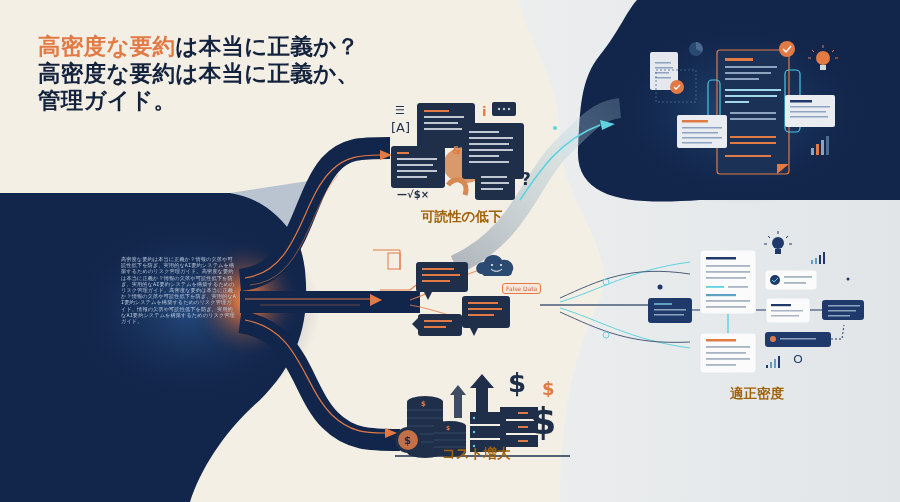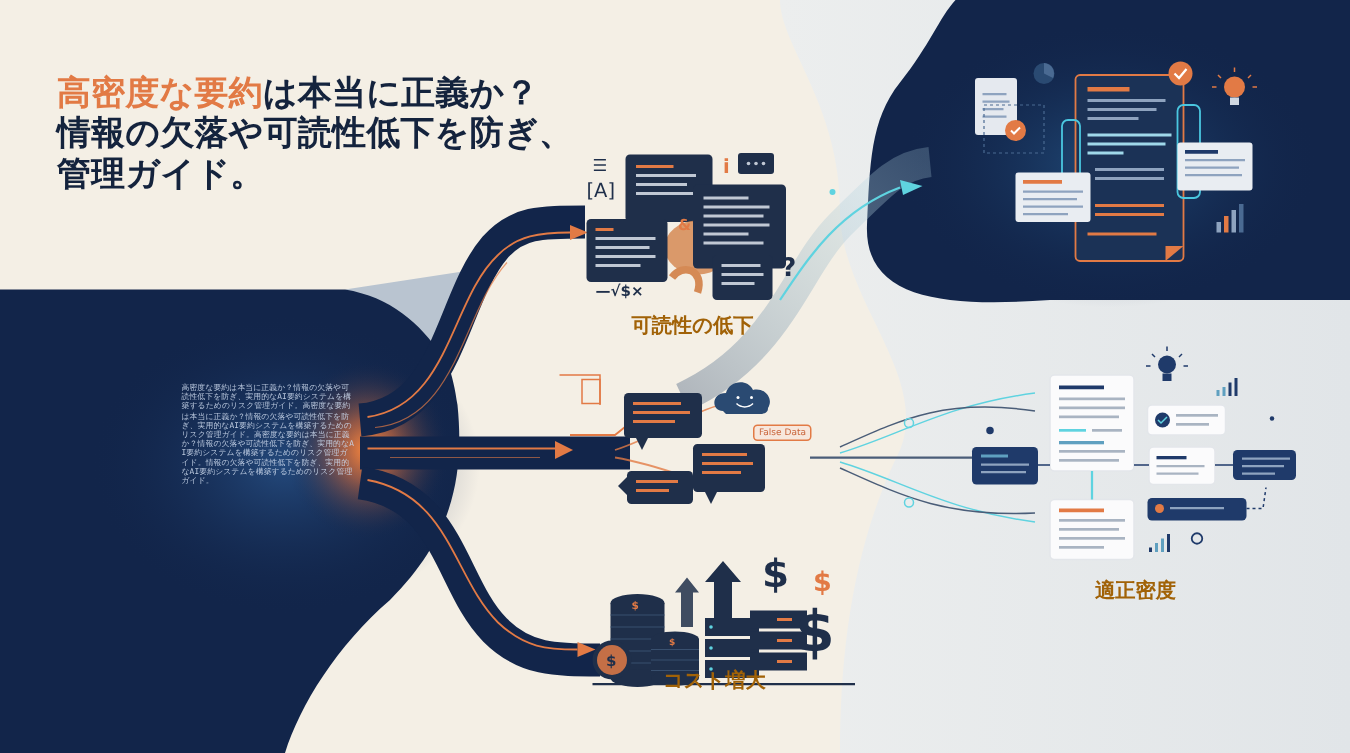--- a/index.html
+++ b/index.html
@@ -6,21 +6,21 @@
   html, body { width: 900px; height: 502px; overflow: hidden; }
   body {
     position: relative;
     background: #f4efe5;
     font-family: "DejaVu Sans", "Liberation Sans", sans-serif;
   }
   .canvas { position: absolute; inset: 0; width: 900px; height: 502px; overflow: hidden; }
   .bg-svg { position: absolute; left: 0; top: 0; }
 
   .headline {
-    position: absolute; left: 38px; top: 49px;
+    position: absolute; left: 38px; top: 33px;
     font-weight: bold; font-size: 22.5px; line-height: 27px;
     color: #14233d; letter-spacing: 0.3px;
   }
   .headline .line { display: block; white-space: nowrap; }
   .accent { color: #e27a45; }
 
   .dense-text {
     position: absolute; left: 121px; top: 256px; width: 116px;
     font-family: "DejaVu Sans Mono", monospace;
     font-size: 5.2px; line-height: 6.2px; color: #c9d6ea;
@@ -365,21 +365,21 @@
       <rect x="774" y="359" width="2" height="9" fill="#5fa0c0"></rect>
       <rect x="778" y="356" width="2" height="12" fill="#1f3a6a"></rect>
       <circle cx="798" cy="359" r="3.5" fill="none" stroke="#1f3a6a" stroke-width="1.2"></circle>
       <circle cx="848" cy="279" r="1.5" fill="#1f3a6a"></circle>
       <circle cx="660" cy="287" r="2.5" fill="#1f3a6a"></circle>
     </g>
   </svg>
 
   <h1 class="headline">
     <span class="line"><span class="accent">高密度な要約</span><span>は本当に正義か？</span></span>
-    <span class="line">情報の欠落や可読性低下を防ぎ、</span>
+    <span class="line">高密度な要約は本当に正義か、</span>
     <span class="line">管理ガイド。</span>
   </h1>
 
   <div class="dense-text">高密度な要約は本当に正義か？情報の欠落や可読性低下を防ぎ、実用的なAI要約システムを構築するためのリスク管理ガイド。高密度な要約は本当に正義か？情報の欠落や可読性低下を防ぎ、実用的なAI要約システムを構築するためのリスク管理ガイド。高密度な要約は本当に正義か？情報の欠落や可読性低下を防ぎ、実用的なAI要約システムを構築するためのリスク管理ガイド。情報の欠落や可読性低下を防ぎ、実用的なAI要約システムを構築するためのリスク管理ガイド。</div>
 
   <span class="glyph" style="left:395px;top:104px;font-size:11px;">☰</span>
   <span class="glyph" style="left:391px;top:120px;font-size:13px;font-weight:normal;">[A]</span>
   <span class="glyph" style="left:452px;top:145px;font-size:10px;color:#e27a45;">&amp;</span>
   <span class="glyph" style="left:482px;top:104px;font-size:13px;color:#e27a45;">i</span>
   <span class="glyph" style="left:521px;top:169px;font-size:17px;">?</span>

